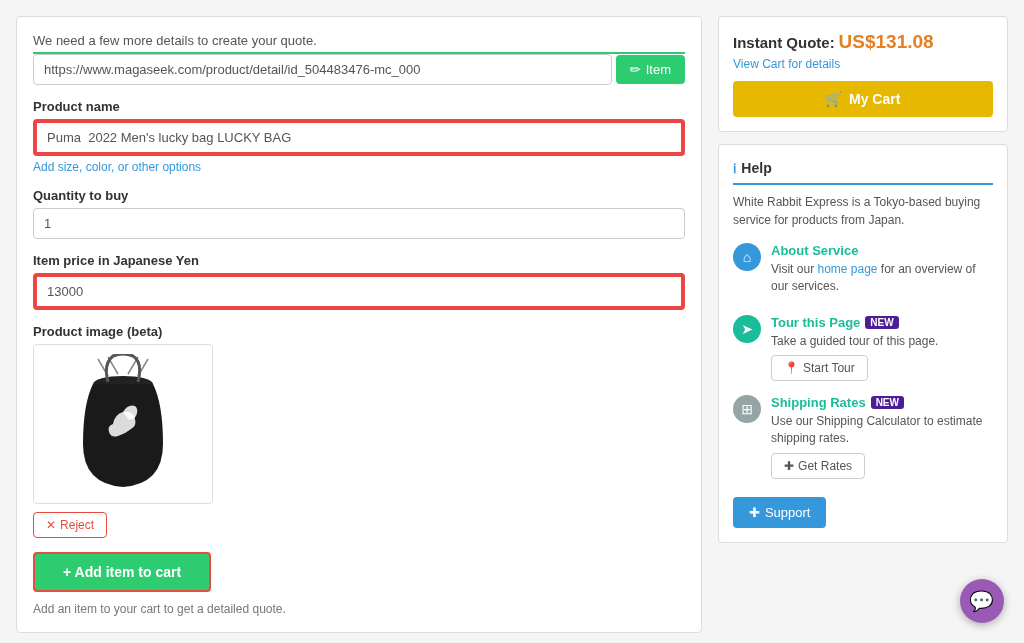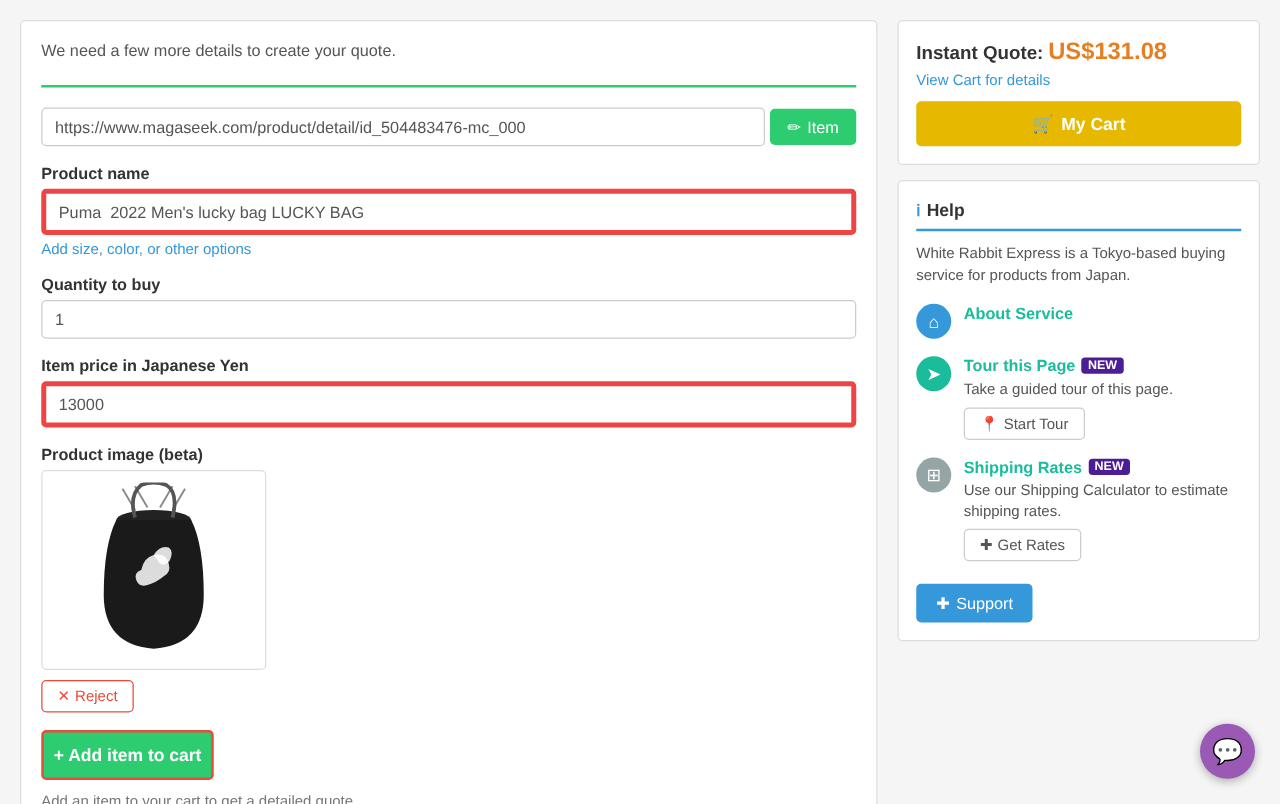--- a/index.html
+++ b/index.html
@@ -19,22 +19,21 @@
     .main-panel {
       flex: 1;
       background: #fff;
       border: 1px solid #ddd;
       border-radius: 4px;
       padding: 16px;
     }
     .intro-text {
       font-size: 13px;
       color: #555;
-      margin-bottom: 16px;
-      padding-bottom: 20px;
+      padding-bottom: 4px;
       border-bottom: 2px solid #2ecc71;
     }
     .form-group {
       margin-bottom: 14px;
     }
     .form-label {
       display: block;
       font-weight: bold;
       font-size: 13px;
       margin-bottom: 5px;
@@ -103,21 +102,21 @@
       cursor: pointer;
       display: flex;
       align-items: center;
       gap: 4px;
     }
     .add-item-btn {
       background: #2ecc71;
       color: #fff;
       border: 2px solid #e74c3c;
       border-radius: 4px;
-      padding: 10px 8px;
+      padding: 10px 28px;
       font-size: 14px;
       font-weight: bold;
       cursor: pointer;
       display: flex;
       align-items: center;
       gap: 6px;
       margin-top: 14px;
     }
     .add-item-note {
       font-size: 12px;
@@ -386,20 +385,23 @@
 
       <p class="help-desc">White Rabbit Express is a Tokyo-based buying service for products from Japan.</p>
 
       
       <div class="help-item">
         <div class="help-item-icon blue">⌂</div>
         <div class="help-item-content">
           <div class="help-item-title">
             <span>About Service</span>
           </div>
+          <p class="help-item-desc">
+            <span>Visit our </span><a href="#">home page</a><span> for an overview of our services.</span>
+          </p>
         </div>
       </div>
 
       
       <div class="help-item">
         <div class="help-item-icon teal">➤</div>
         <div class="help-item-content">
           <div class="help-item-title">
             <span>Tour this Page</span>
             <span class="new-badge">NEW</span>

